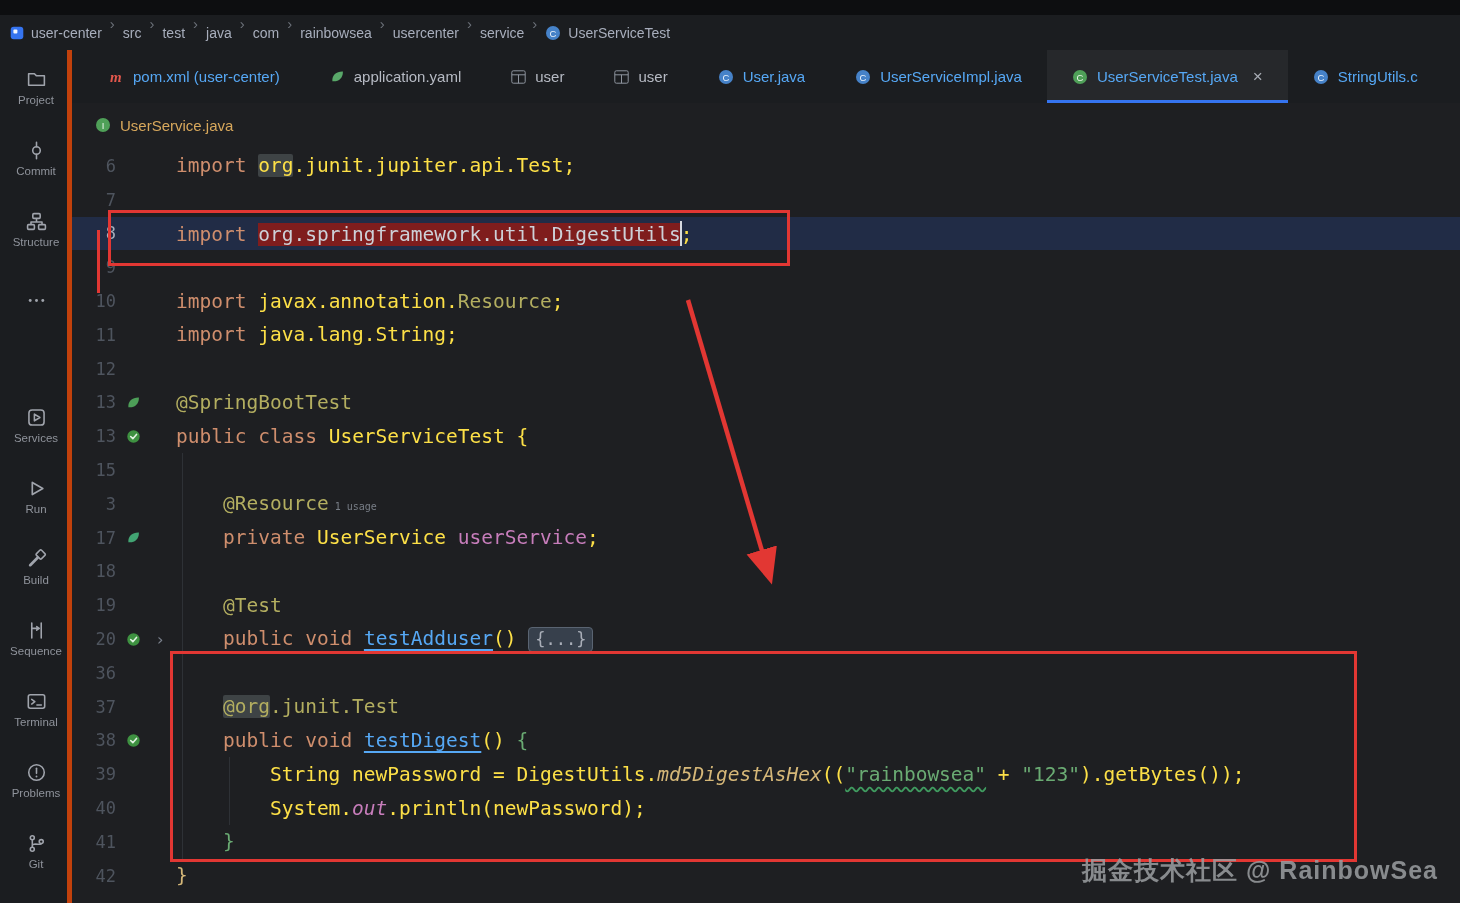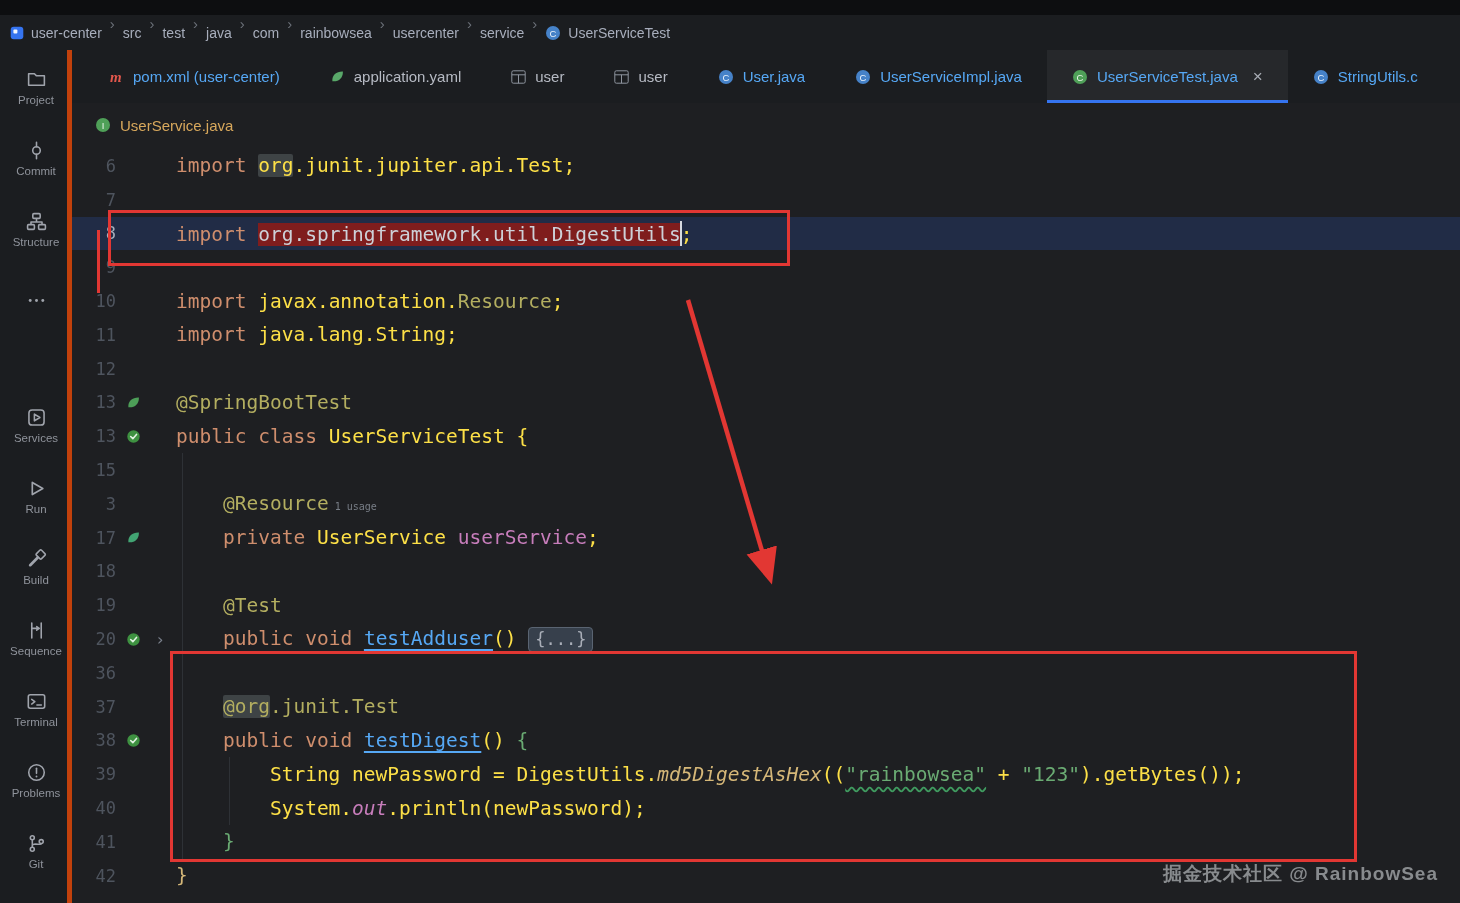--- a/index.html
+++ b/index.html
@@ -80,21 +80,21 @@
 
   
   .redbox{position:absolute;border:3px solid #E23733;z-index:40;pointer-events:none;}
   #redbox1{left:108px;top:210px;width:682px;height:56px;}
   #redtail{position:absolute;left:97px;top:230px;width:3px;height:63px;background:#E23733;
     z-index:40;pointer-events:none;}
   #redbox2{left:170px;top:651px;width:1187px;height:211px;}
   svg.arrow{position:absolute;left:0;top:0;width:1460px;height:903px;z-index:41;
     pointer-events:none;}
 
-  .watermark{position:absolute;right:22px;bottom:16px;font-size:19px;font-weight:bold;
+  .watermark{position:absolute;right:22px;bottom:16px;font-size:25px;font-weight:bold;
     color:#9B9EA1;opacity:.85;letter-spacing:1px;z-index:60;}
 </style>
 </head>
 <body>
 
 <div id="app">
   <div class="topstrip"></div>
   <div class="breadcrumbs">
       <span class="bc-item">
         <span class="ic13">

